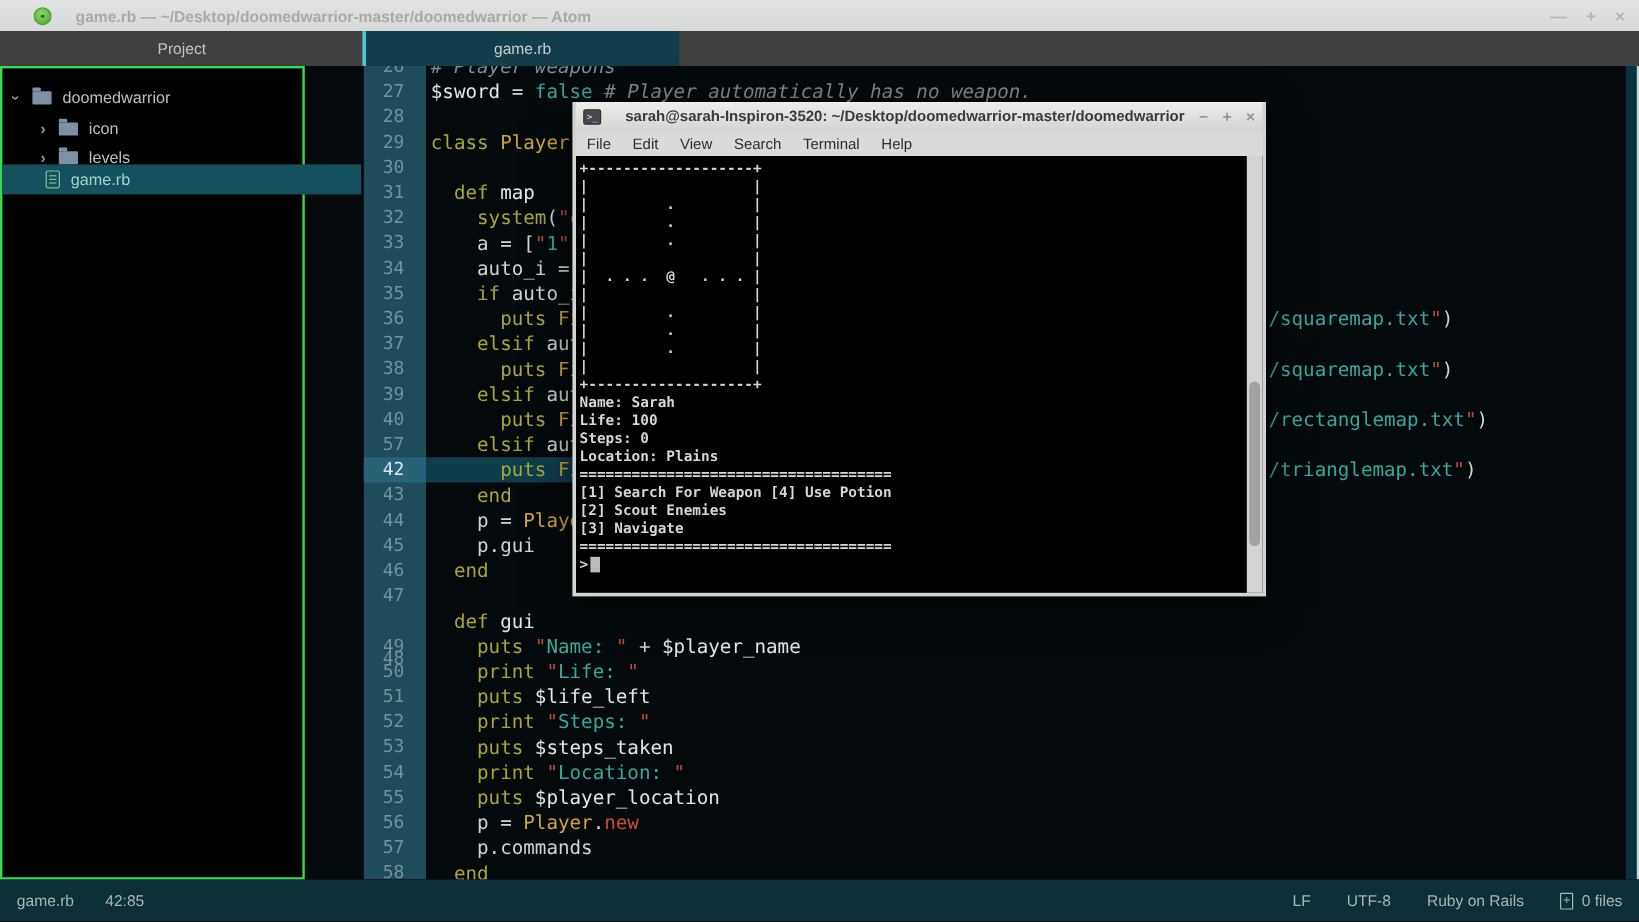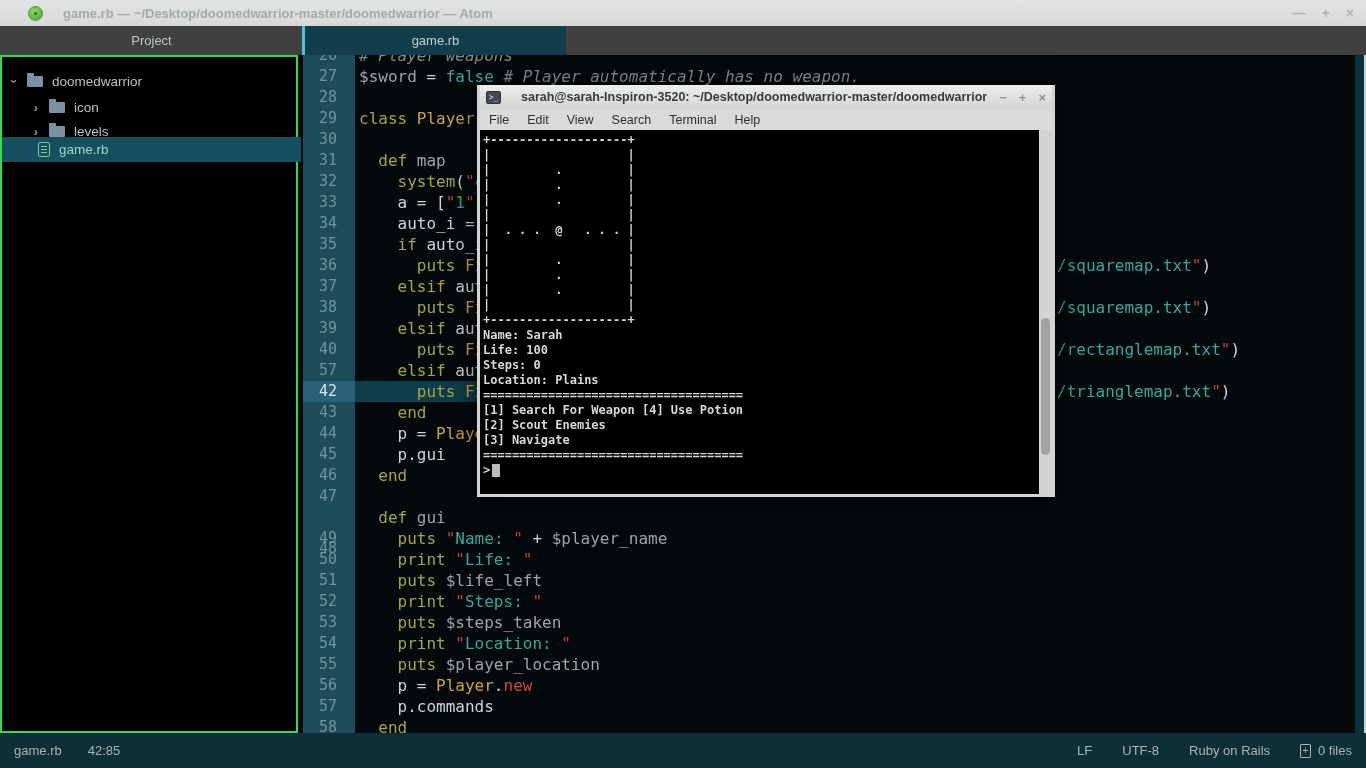--- a/index.html
+++ b/index.html
@@ -21,21 +21,21 @@
     align-items:center; color:#b2b6b3; font-size:14px; font-weight:bold; }
   .win-controls span { cursor:default; }
   
   .tabbar { position:absolute; left:0; top:26px; width:1366px; height:29px; background:#404040; }
   .project-header { position:absolute; left:0; top:0; width:303px; height:29px;
     display:flex; align-items:center; justify-content:center; color:#bac5c5; font-size:13px; }
   .pane-accent { position:absolute; left:302px; top:0; width:3px; height:29px; background:#4fc3da; }
   .tab { position:absolute; left:305px; top:0; width:261px; height:29px; background:#123d4a;
     display:flex; align-items:center; justify-content:center; color:#c4cecd; font-size:13px; }
   
-  .tree { position:absolute; left:0; top:55px; width:298px; height:678px; background:#000;
+  .tree { position:absolute; left:0; top:55px; width:254px; height:678px; background:#000;
     border:2px solid #36d94f; }
   .tree-row { position:absolute; left:0; width:299px; height:25px; display:flex; align-items:center;
     color:#b6c0c0; font-size:13.5px; }
   .tree-row.selected { background:#14505e; color:#9fd6c8; }
   .chev { color:#8d9a9a; font-size:13px; width:12px; text-align:center; font-weight:bold; }
   .chev.down { transform:rotate(90deg); }
   .folder-ic { width:16px; height:11px; background:#7c90a6; border-radius:1px; position:relative;
     margin:0 9px 0 7px; }
   .folder-ic::before { content:""; position:absolute; left:0; top:-3px; width:7px; height:3px;
     background:#7c90a6; border-radius:1px 1px 0 0; }
@@ -49,21 +49,21 @@
   .gutter { position:absolute; left:0; top:0; width:52px; height:678px; background:#1f4c59; }
   .gnum { position:absolute; right:12px; width:30px; height:21px; line-height:21px;
     font-family:"DejaVu Sans Mono", monospace; font-size:15px; color:#7093a0; text-align:center; }
   .gnum.active { color:#d8e6ea; }
   .grow-hl { position:absolute; left:0; width:52px; height:21px; background:#276277; }
   .line-hl { position:absolute; left:52px; width:123px; height:21px; background:#0e3d4b; }
   .crow { position:absolute; left:56px; height:21px; white-space:pre;
     font-family:"DejaVu Sans Mono", monospace; font-size:16px; line-height:21px; color:#ccd6d4; }
   .crow-right { position:absolute; left:754px; height:21px; white-space:pre;
     font-family:"DejaVu Sans Mono", monospace; font-size:16px; line-height:21px; color:#ccd6d4; }
-  .tk-k { color:#a8a53b; } .tk-v { color:#a3a3a3; } .tk-cls { color:#cfa63d; }
+  .tk-k { color:#a8a53b; } .tk-v { color:#e5e5e5; } .tk-cls { color:#cfa63d; }
   .tk-s { color:#38a89d; } .tk-q { color:#c3493c; } .tk-p { color:#ccd6d4; }
   .tk-r { color:#cd4b38; } .tk-n { color:#38a89d; }
   .tk-c { color:#7f8a8a; font-style:italic; }
   .wrap-band { position:absolute; left:1052px; top:0; width:11px; height:678px; background:#0a3140; }
   .ed-scroll { position:absolute; left:1061px; top:0; width:2px; height:678px; background:#c9d5d5; }
   
   .term-win { position:absolute; left:477px; top:85px; width:578px; height:412px;
     background:#d3d3d1; padding:0 3px 3px 3px; box-shadow:0 10px 30px rgba(0,0,0,.6); }
   .term-titlebar { height:24px; background:linear-gradient(#ededeb,#d4d4d2);
     display:flex; align-items:center; position:relative; }

